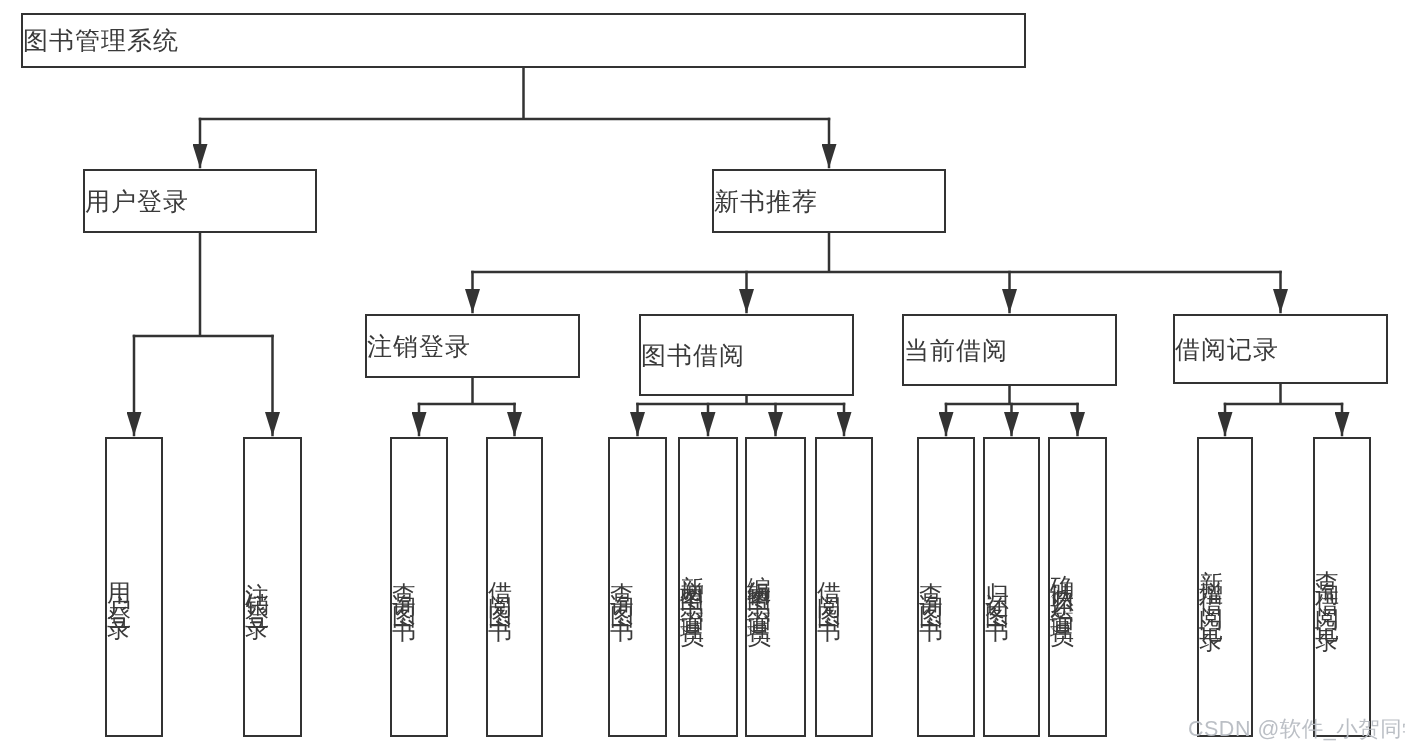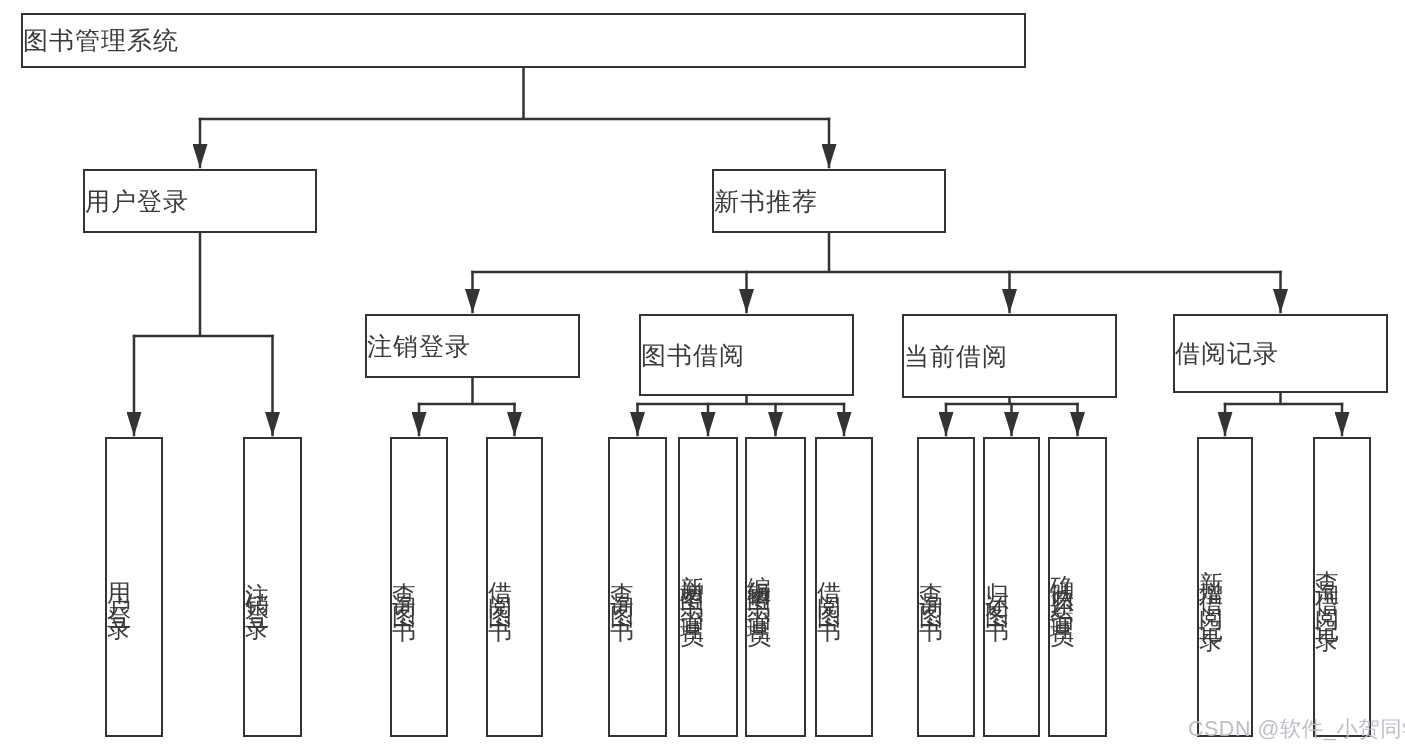--- a/index.html
+++ b/index.html
@@ -105,24 +105,24 @@
   <div class="node hbox" style="left:712px;top:169px;width:234px;height:64px">
     <span>新书推荐</span>
   </div>
 
   <div class="node hbox" style="left:365px;top:314px;width:215px;height:64px">
     <span>注销登录</span>
   </div>
   <div class="node hbox" style="left:639px;top:314px;width:215px;height:82px">
     <span>图书借阅</span>
   </div>
-  <div class="node hbox" style="left:902px;top:314px;width:215px;height:84px">
+  <div class="node hbox" style="left:902px;top:314px;width:215px;height:72px">
     <span>当前借阅</span>
   </div>
-  <div class="node hbox" style="left:1173px;top:314px;width:215px;height:79px">
+  <div class="node hbox" style="left:1173px;top:314px;width:215px;height:70px">
     <span>借阅记录</span>
   </div>
 
   <div class="node vbox" style="left:105px;top:437px;width:58px;height:300px">
     <span>用户登录</span>
   </div>
   <div class="node vbox" style="left:243px;top:437px;width:59px;height:300px">
     <span>注销登录</span>
   </div>
 

